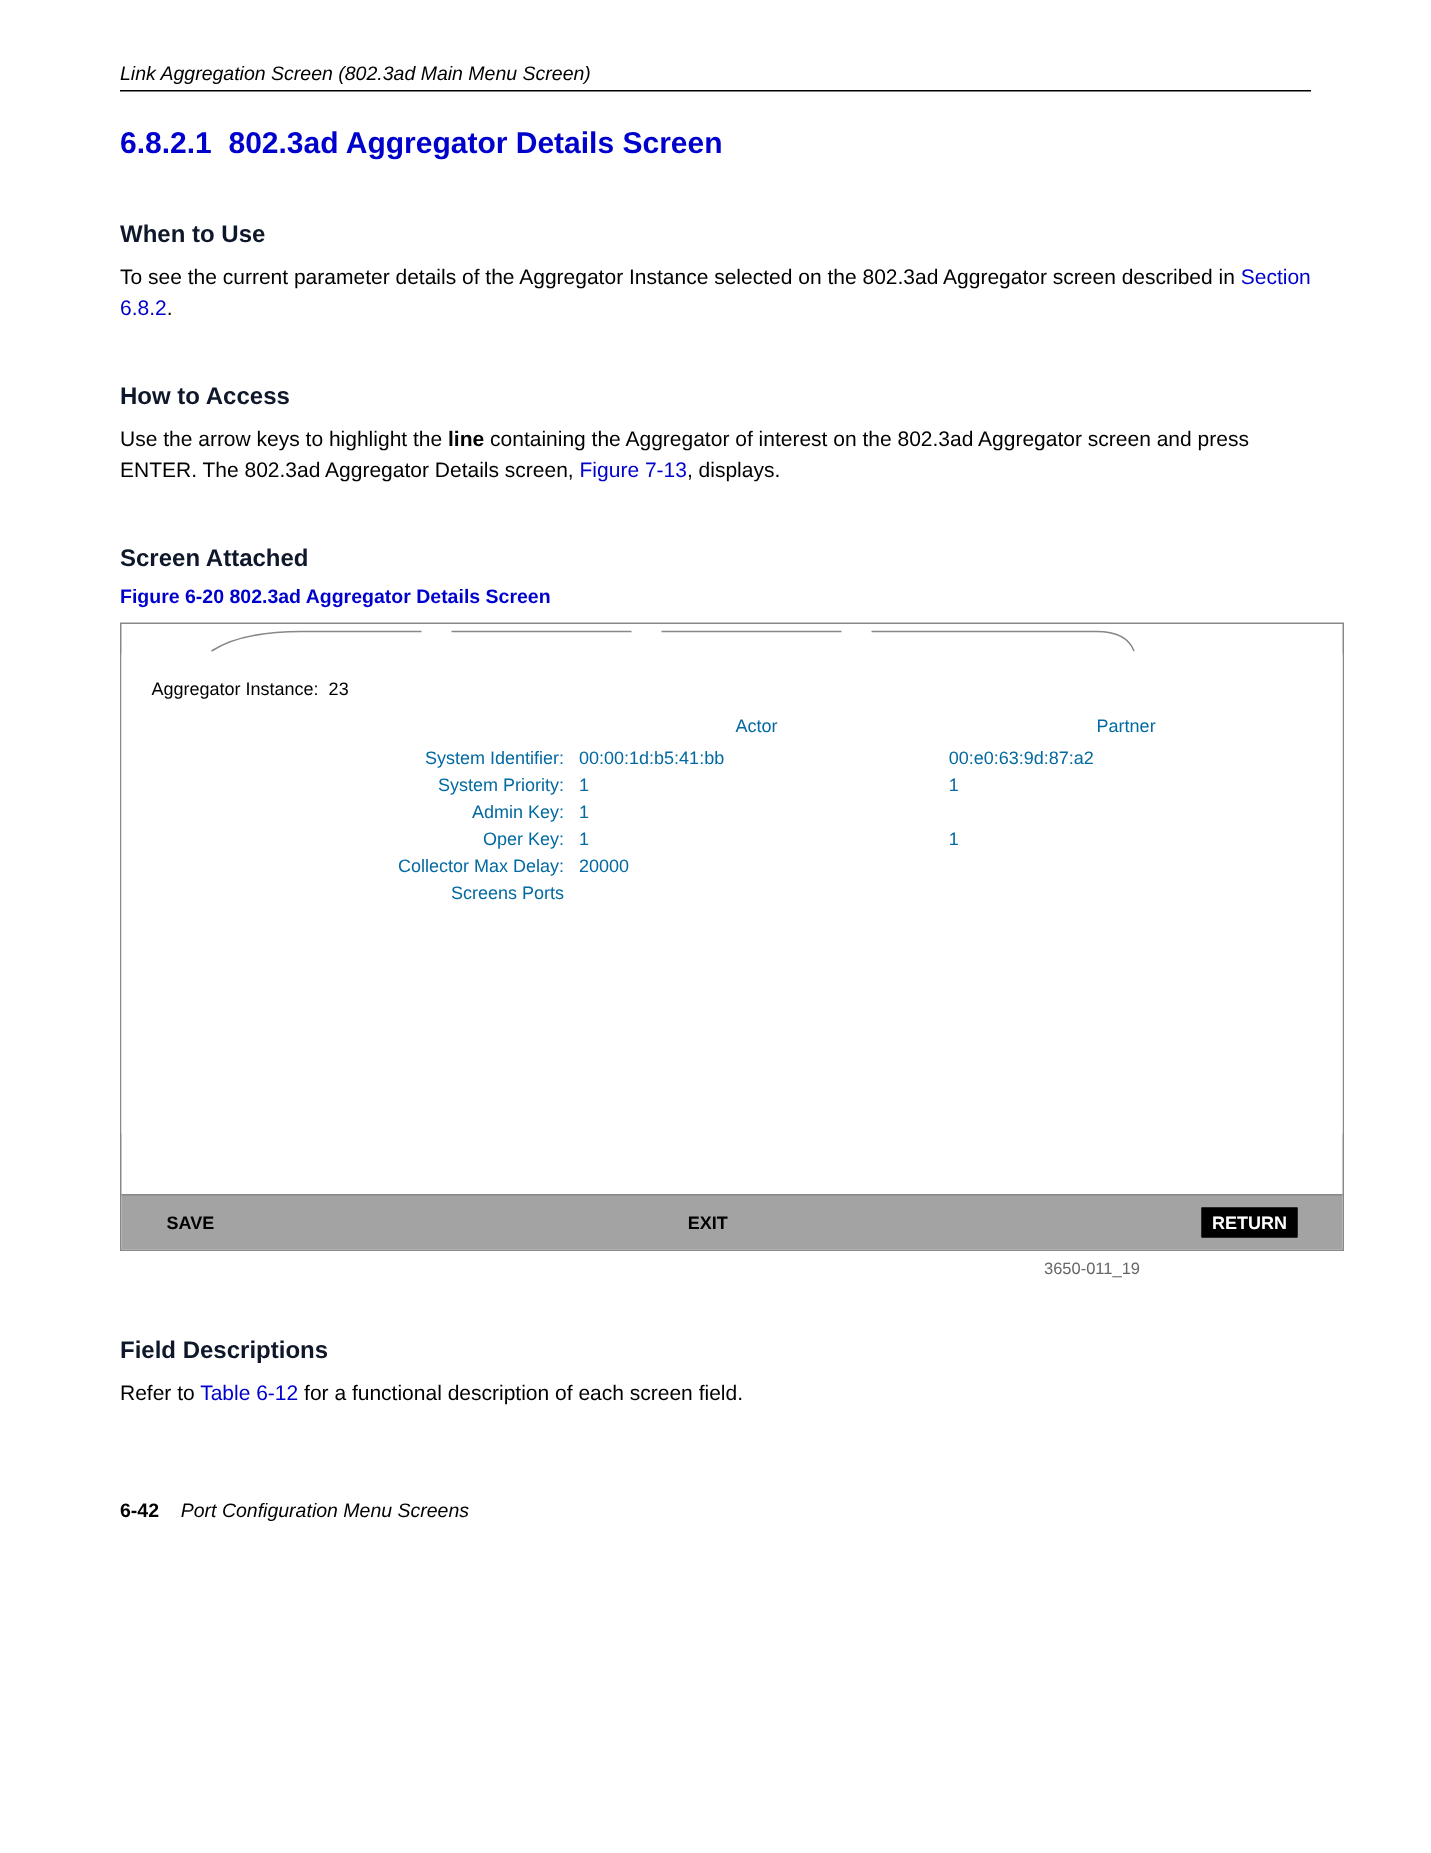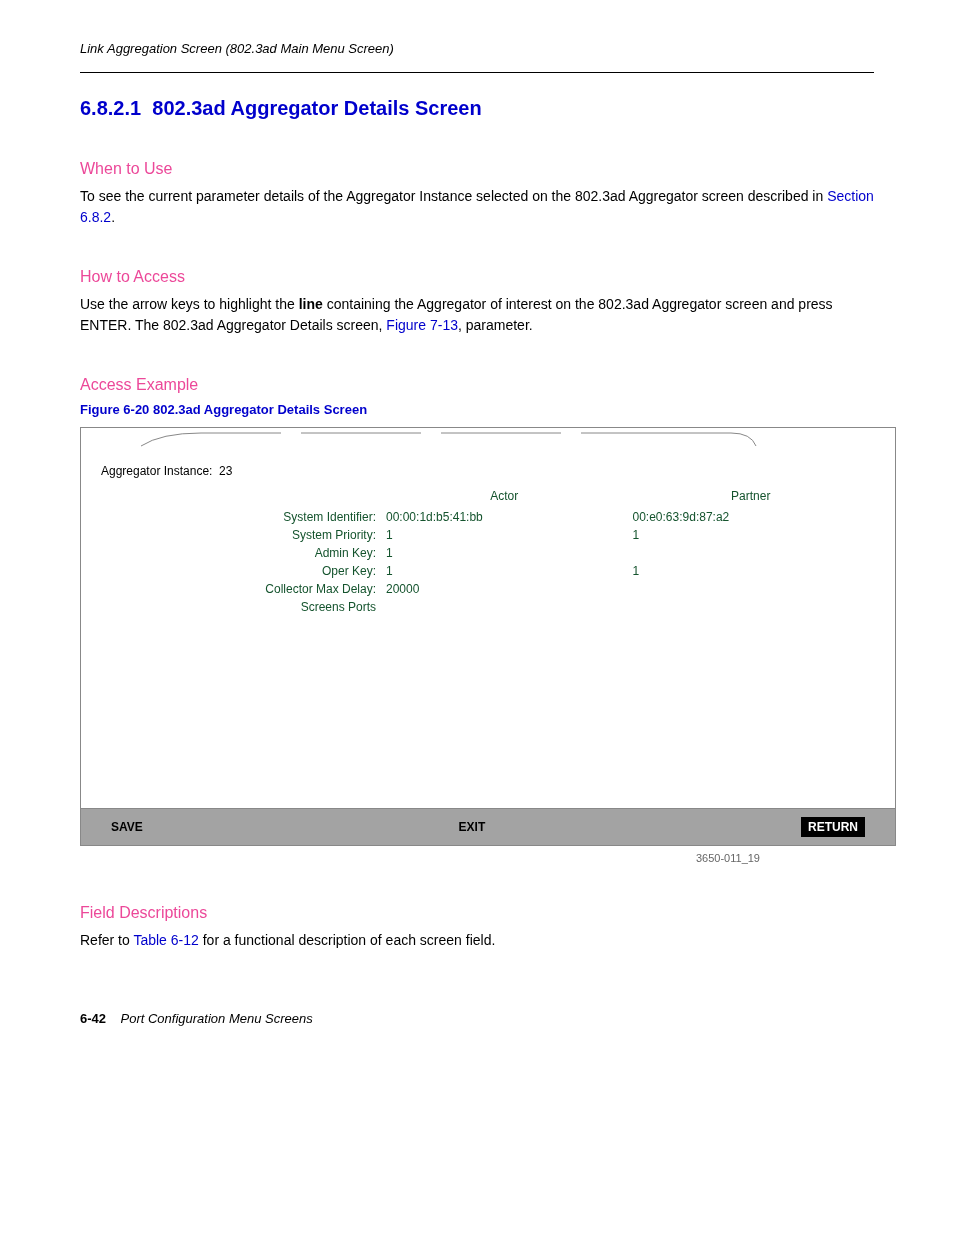--- a/index.html
+++ b/index.html
@@ -9,38 +9,38 @@
       font-size: 14px;
       color: #000000;
       width: 954px;
       min-height: 1235px;
     }
     .page {
       padding: 40px 80px 60px 80px;
     }
     .page-header {
       border-bottom: 1px solid #000;
-      padding-bottom: 16px;
+      padding-bottom: 4px;
       margin-bottom: 24px;
     }
     .page-header-text {
       font-style: italic;
       font-size: 13px;
       color: #000;
     }
     .section-title {
       font-size: 20px;
       font-weight: bold;
       color: #0000cc;
       margin-bottom: 18px;
     }
     .subsection-title {
       font-size: 16px;
-      font-weight: normal;
-      color: #ec4899;
+      font-weight: bold;
+      color: #0f172a;
       margin-bottom: 8px;
       margin-top: 40px;
     }
     .body-text {
       font-size: 14px;
       color: #000;
       line-height: 1.5;
       margin-bottom: 20px;
     }
     .link {
@@ -65,21 +65,21 @@
       width: 816px;
     }
     .screen-inner {
       padding: 16px 20px 0 20px;
       min-height: 320px;
       background: #fff;
     }
     .screen-table {
       font-size: 12px;
       font-family: Arial, sans-serif;
-      color: #14532d;
+      color: #0369a1;
       width: 100%;
       margin-top: 8px;
     }
     .screen-table td {
       padding: 1px 4px;
       vertical-align: top;
       font-size: 12px;
     }
     .label-col {
       text-align: right;
@@ -153,24 +153,24 @@
     <span>6.8.2.1</span>&nbsp;&nbsp;<span>802.3ad Aggregator Details Screen</span>
   </div>
 
   <div class="subsection-title">When to Use</div>
   <p class="body-text">
     <span>To see the current parameter details of the Aggregator Instance selected on the 802.3ad Aggregator screen described in </span><a class="link">Section 6.8.2</a><span>.</span>
   </p>
 
   <div class="subsection-title">How to Access</div>
   <p class="body-text">
-    <span>Use the arrow keys to highlight the </span><span class="bold">line</span><span> containing the Aggregator of interest on the 802.3ad Aggregator screen and press ENTER. The 802.3ad Aggregator Details screen, </span><a class="link">Figure 7-13</a><span>, parameter.</span>
+    <span>Use the arrow keys to highlight the </span><span class="bold">line</span><span> containing the Aggregator of interest on the 802.3ad Aggregator screen and press ENTER. The 802.3ad Aggregator Details screen, </span><a class="link">Figure 7-13</a><span>, displays.</span>
   </p>
 
-  <div class="subsection-title">Access Example</div>
+  <div class="subsection-title">Screen Attached</div>
 
   <div class="figure-title">Figure 6-20   802.3ad Aggregator Details Screen</div>
 
   <div class="screen-example">
 
     <svg width="680" height="20" style="display:block;">
       <path d="M 60 18 Q 80 5 120 5 L 200 5" stroke="#888" fill="none" stroke-width="1"></path>
       <path d="M 220 5 L 340 5" stroke="#888" fill="none" stroke-width="1"></path>
       <path d="M 360 5 L 480 5" stroke="#888" fill="none" stroke-width="1"></path>
       <path d="M 500 5 L 650 5 Q 670 5 675 18" stroke="#888" fill="none" stroke-width="1"></path>

